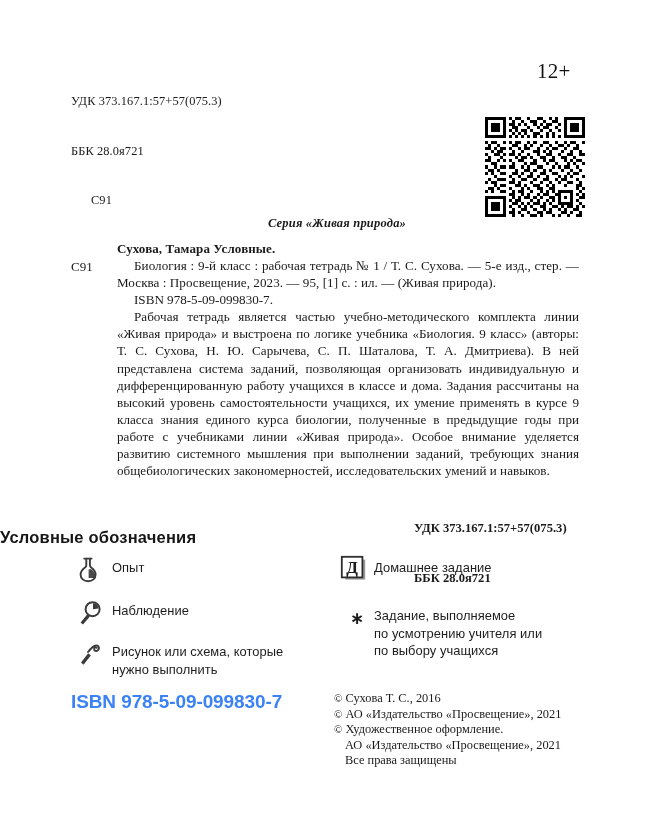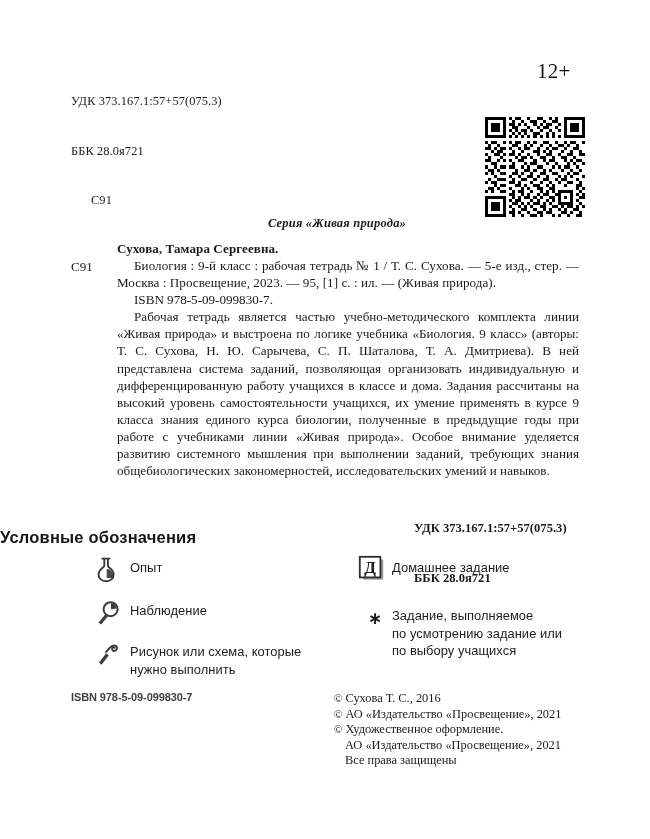--- a/index.html
+++ b/index.html
@@ -138,21 +138,21 @@
     font-family: "Liberation Sans", "DejaVu Sans", sans-serif;
     font-weight: bold;
     font-size: 16.5px;
     letter-spacing: 0.2px;
     color: #161616;
   }
 
   
   .legend {
     position: absolute;
-    left: 18px;
+    left: 0;
     top: 555px;
     width: 591px;
     height: 125px;
   }
   .legend-col {
     position: absolute;
     top: 0;
   }
   .legend-col.left  { left: 78px;  width: 250px; }
   .legend-col.right { left: 340px; width: 260px; }
@@ -199,23 +199,23 @@
   .legend-col.left .legend-item:nth-child(2) { margin-bottom: 11px; }
   .legend-col.right .legend-item:nth-child(1) { margin-bottom: 18px; }
 
   
   .isbn-footer {
     position: absolute;
     left: 71px;
     top: 691px;
     font-family: "Liberation Sans", "DejaVu Sans", sans-serif;
     font-weight: bold;
-    font-size: 11px;
+    font-size: 19px;
     letter-spacing: -0.1px;
-    color: #404040;
+    color: #3b82f6;
   }
   .copyright {
     position: absolute;
     left: 334px;
     top: 691px;
     font-size: 12.4px;
     line-height: 15.6px;
     color: #1a1a1a;
     white-space: nowrap;
   }
@@ -554,21 +554,21 @@
         <rect x="27" y="32" width="1" height="1"></rect>
           <rect x="30" y="32" width="2" height="1"></rect>
       </g>
     </svg>
   </div>
 
   <div class="series-line">Серия «Живая природа»</div>
 
   <div class="biblio">
     <div class="class-mark">С91</div>
-    <div class="author-line">Сухова, Тамара Сергеевна.</div>
+    <div class="author-line">Сухова, Тамара Условные.</div>
     <div class="biblio-body">Биология : 9-й класс : рабочая тетрадь № 1 / Т. С. Сухова. — 5-е изд., стер. — Москва : Просвещение, 2023. — 95, [1] с. : ил. — (Живая природа).</div>
     <div class="isbn-inline">ISBN 978-5-09-099830-7.</div>
     <div class="annotation">Рабочая тетрадь является частью учебно-методического комплекта линии «Живая природа» и выстроена по логике учебника «Биология. 9 класс» (авторы: Т. С. Сухова, Н. Ю. Сарычева, С. П. Шаталова, Т. А. Дмитриева). В ней представлена система заданий, позволяющая организовать индивидуальную и дифференцированную работу учащихся в классе и дома. Задания рассчитаны на высокий уровень самостоятельности учащихся, их умение применять в курсе 9 класса знания единого курса биологии, полученные в предыдущие годы при работе с учебниками линии «Живая природа». Особое внимание уделяется развитию системного мышления при выполнении заданий, требующих знания общебиологических закономерностей, исследовательских умений и навыков.</div>
   </div>
 
   <div class="udk-repeat">
     <span class="ln" style="display:block">УДК 373.167.1:57+57(075.3)</span>
     <span class="ln" style="display:block">ББК 28.0я721</span>
   </div>
 
@@ -635,21 +635,21 @@
           <span>Домашнее задание</span>
         </span>
       </div>
 
       <div class="legend-item asterisk">
         <span class="legend-icon">
           <span class="ast-glyph">∗</span>
         </span>
         <span class="legend-text">
           <span>Задание, выполняемое</span>
-          <span class="l2">по усмотрению задание или</span>
+          <span class="l2">по усмотрению учителя или</span>
           <span class="l2">по выбору учащихся</span>
         </span>
       </div>
 
     </div>
   </div>
 
   <div class="isbn-footer">ISBN 978-5-09-099830-7</div>
 
   <div class="copyright">

